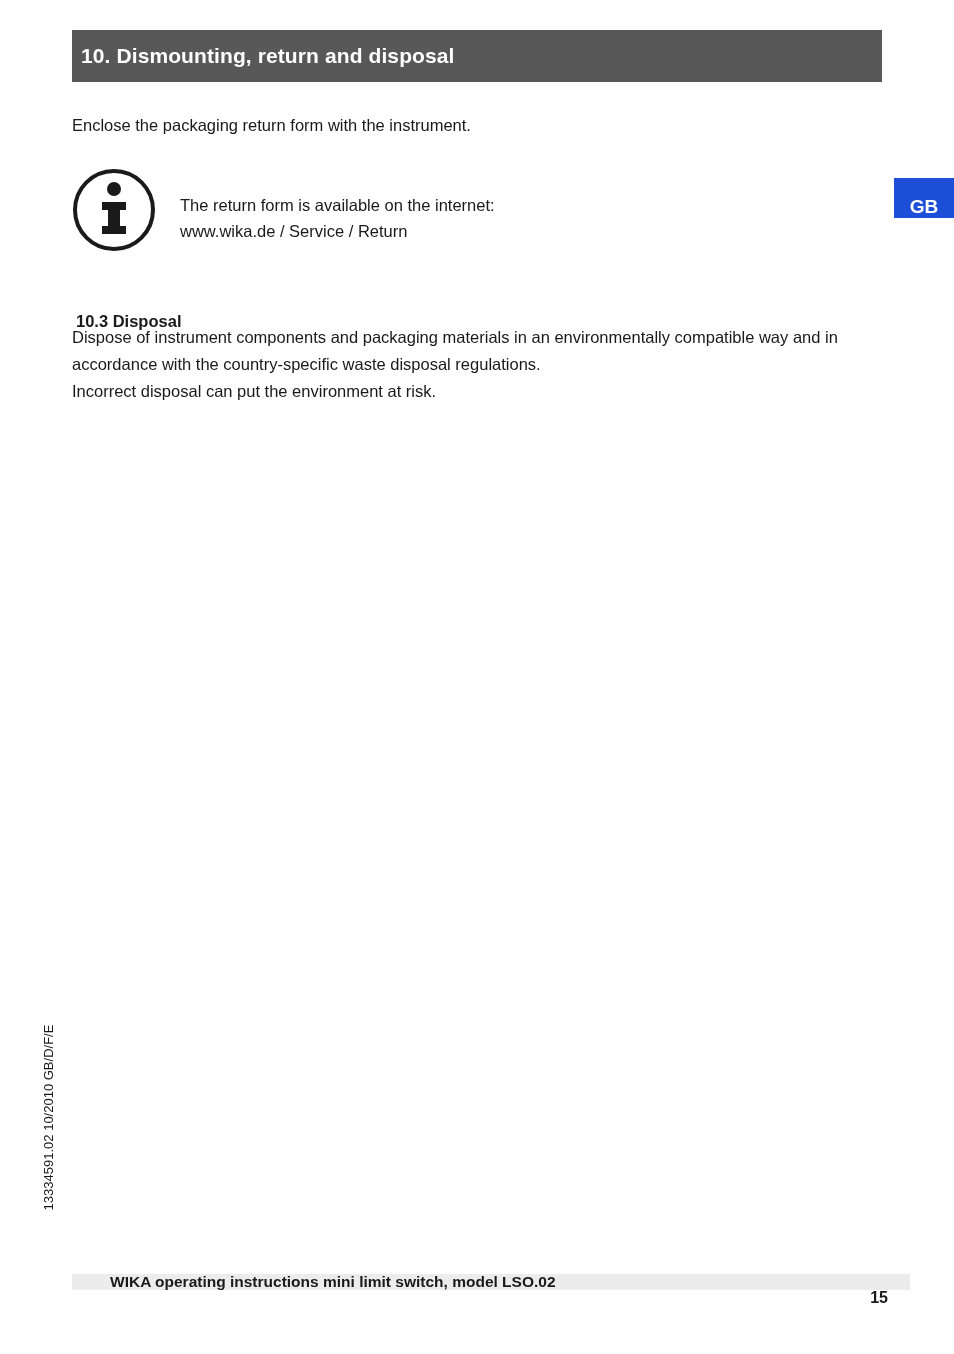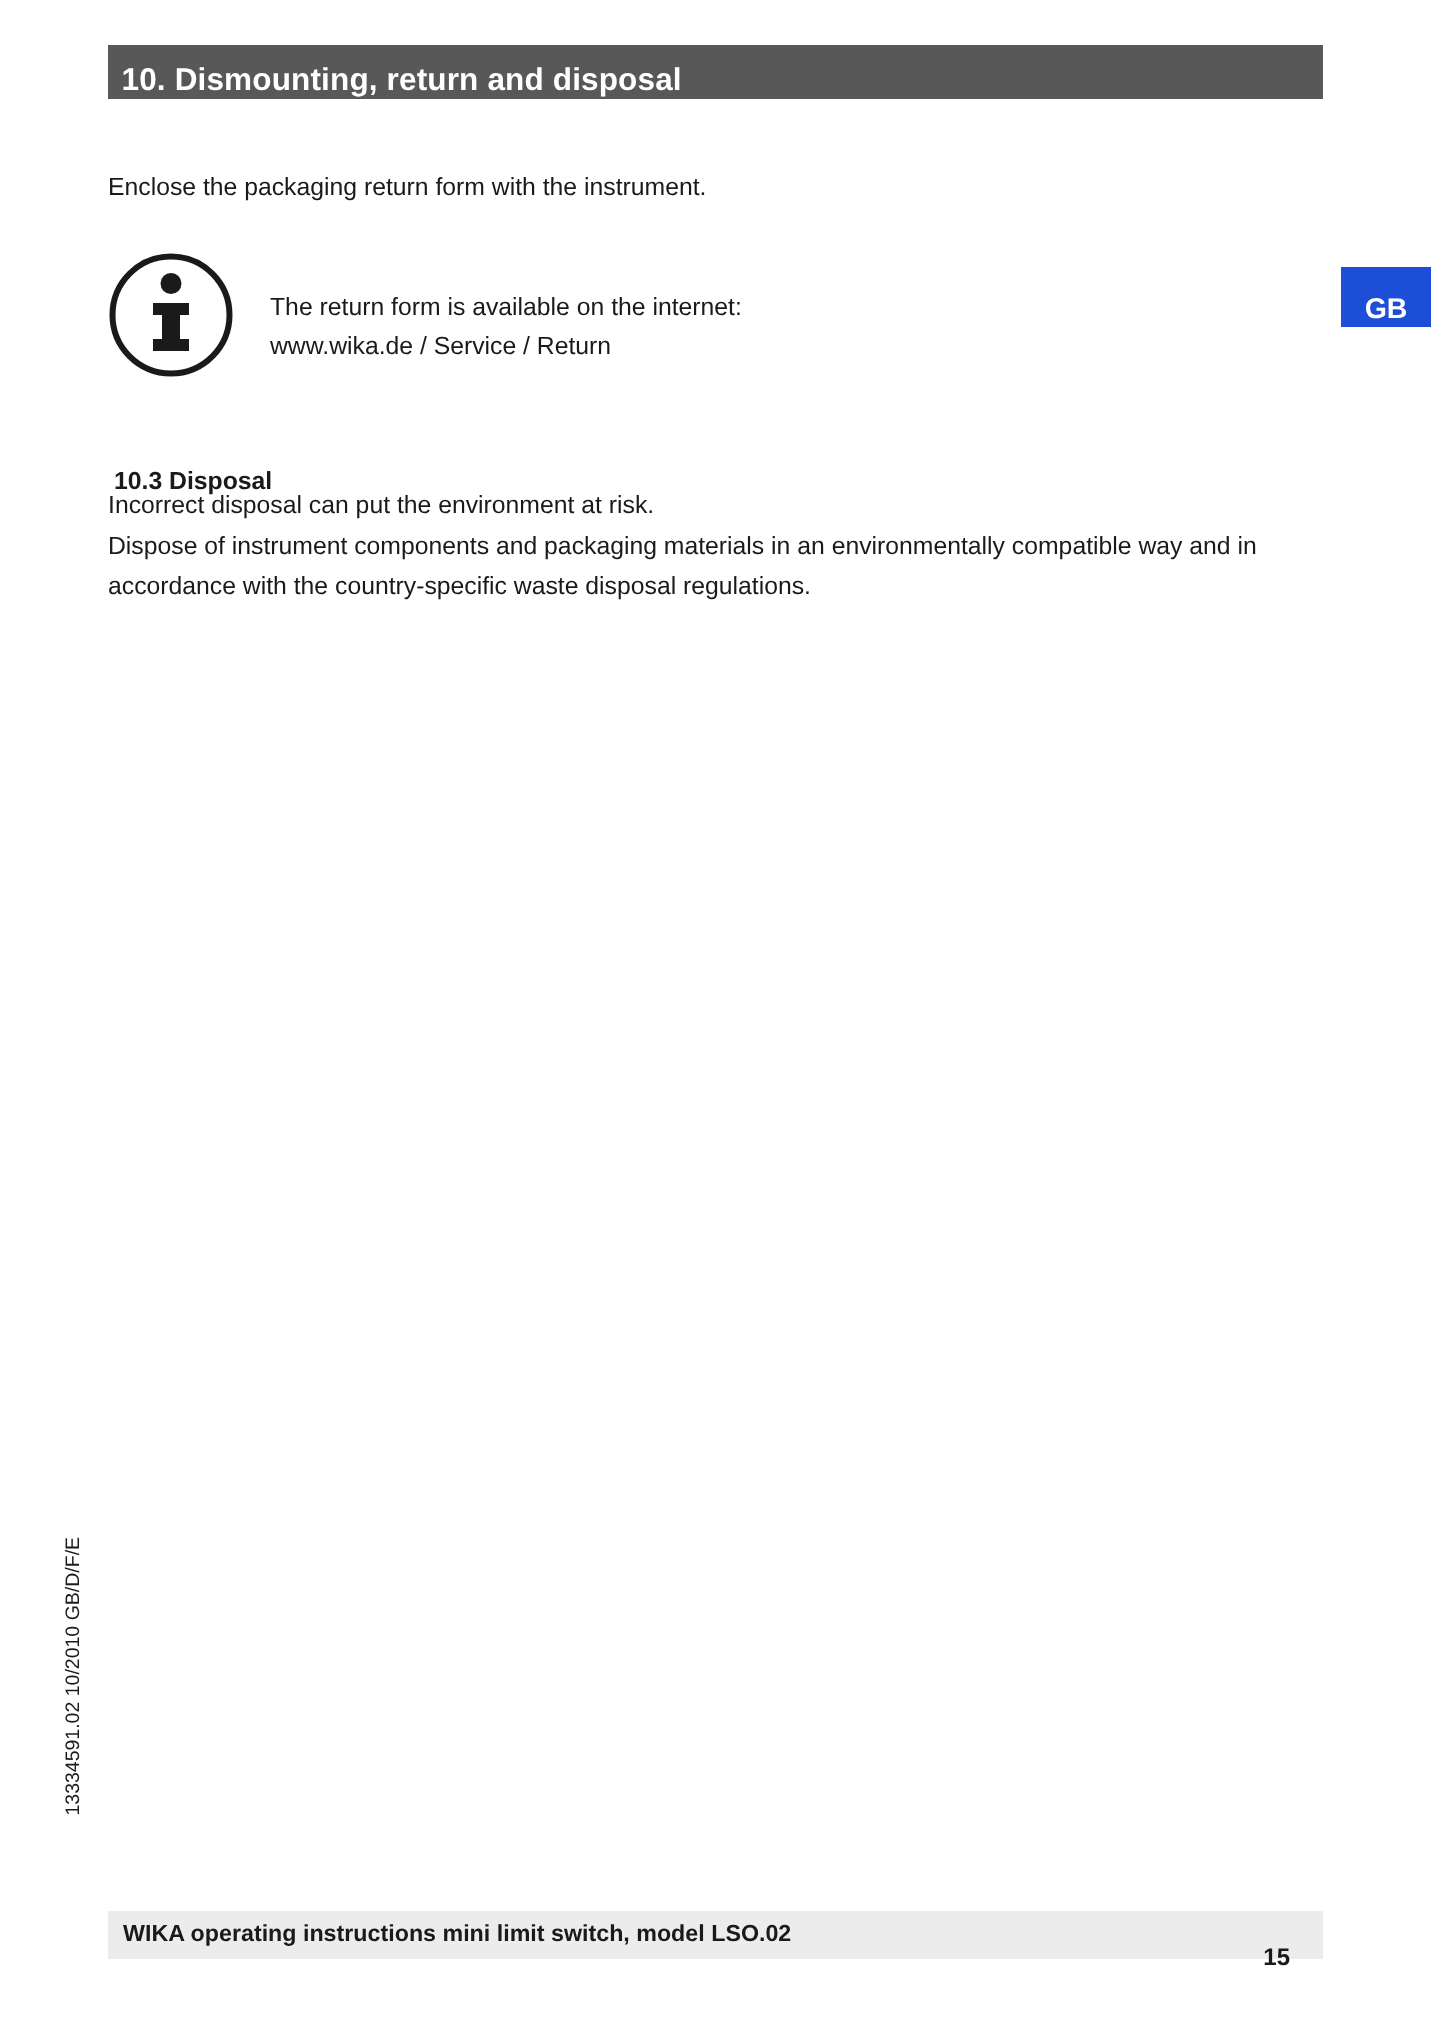--- a/index.html
+++ b/index.html
@@ -15,24 +15,24 @@
     position: relative;
     overflow: hidden;
   }
 
   
   .chapter-bar {
     position: absolute;
     left: 72px;
     top: 30px;
     width: 810px;
-    height: 36px;
+    height: 52px;
     background: #585858;
     display: flex;
-    align-items: flex-end;
+    align-items: center;
   }
   .chapter-bar .title {
     color: #ffffff;
     font-size: 21px;
     font-weight: bold;
     letter-spacing: 0.1px;
     padding-left: 9px;
   }
 
   
@@ -120,25 +120,26 @@
     text-align: center;
     white-space: nowrap;
   }
 
   
   .footer {
     position: absolute;
     left: 72px;
     top: 1274px;
     width: 810px;
-    height: 32px;
+    height: 16px;
     background: #ececec;
     display: flex;
     align-items: center;
     justify-content: space-between;
+    padding-left: 28px;
   }
   .footer .f-left {
     font-size: 15.5px;
     font-weight: bold;
     padding-left: 10px;
   }
   .footer .f-right {
     font-size: 16px;
     font-weight: bold;
     padding-right: 22px;
@@ -167,22 +168,22 @@
     </svg>
   </div>
   <div class="note-text">
     <div class="line1">The return form is available on the internet:</div>
     <div class="line2">www.wika.de / Service / Return</div>
   </div>
 </div>
 
 <div class="sub-heading">10.3 Disposal</div>
 <div class="sub-body">
+  <p>Dispose of instrument components and packaging materials in an environmentally compatible way and in accordance with the country-specific waste disposal regulations.</p>
   <p>Incorrect disposal can put the environment at risk.</p>
-  <p>Dispose of instrument components and packaging materials in an environmentally compatible way and in accordance with the country-specific waste disposal regulations.</p>
 </div>
 
 <div class="side-code">13334591.02 10/2010 GB/D/F/E</div>
 
 <div class="footer">
   <span class="f-left">WIKA operating instructions mini limit switch, model LSO.02</span>
   <span class="f-right">15</span>
 </div>
 
 </body></html>

